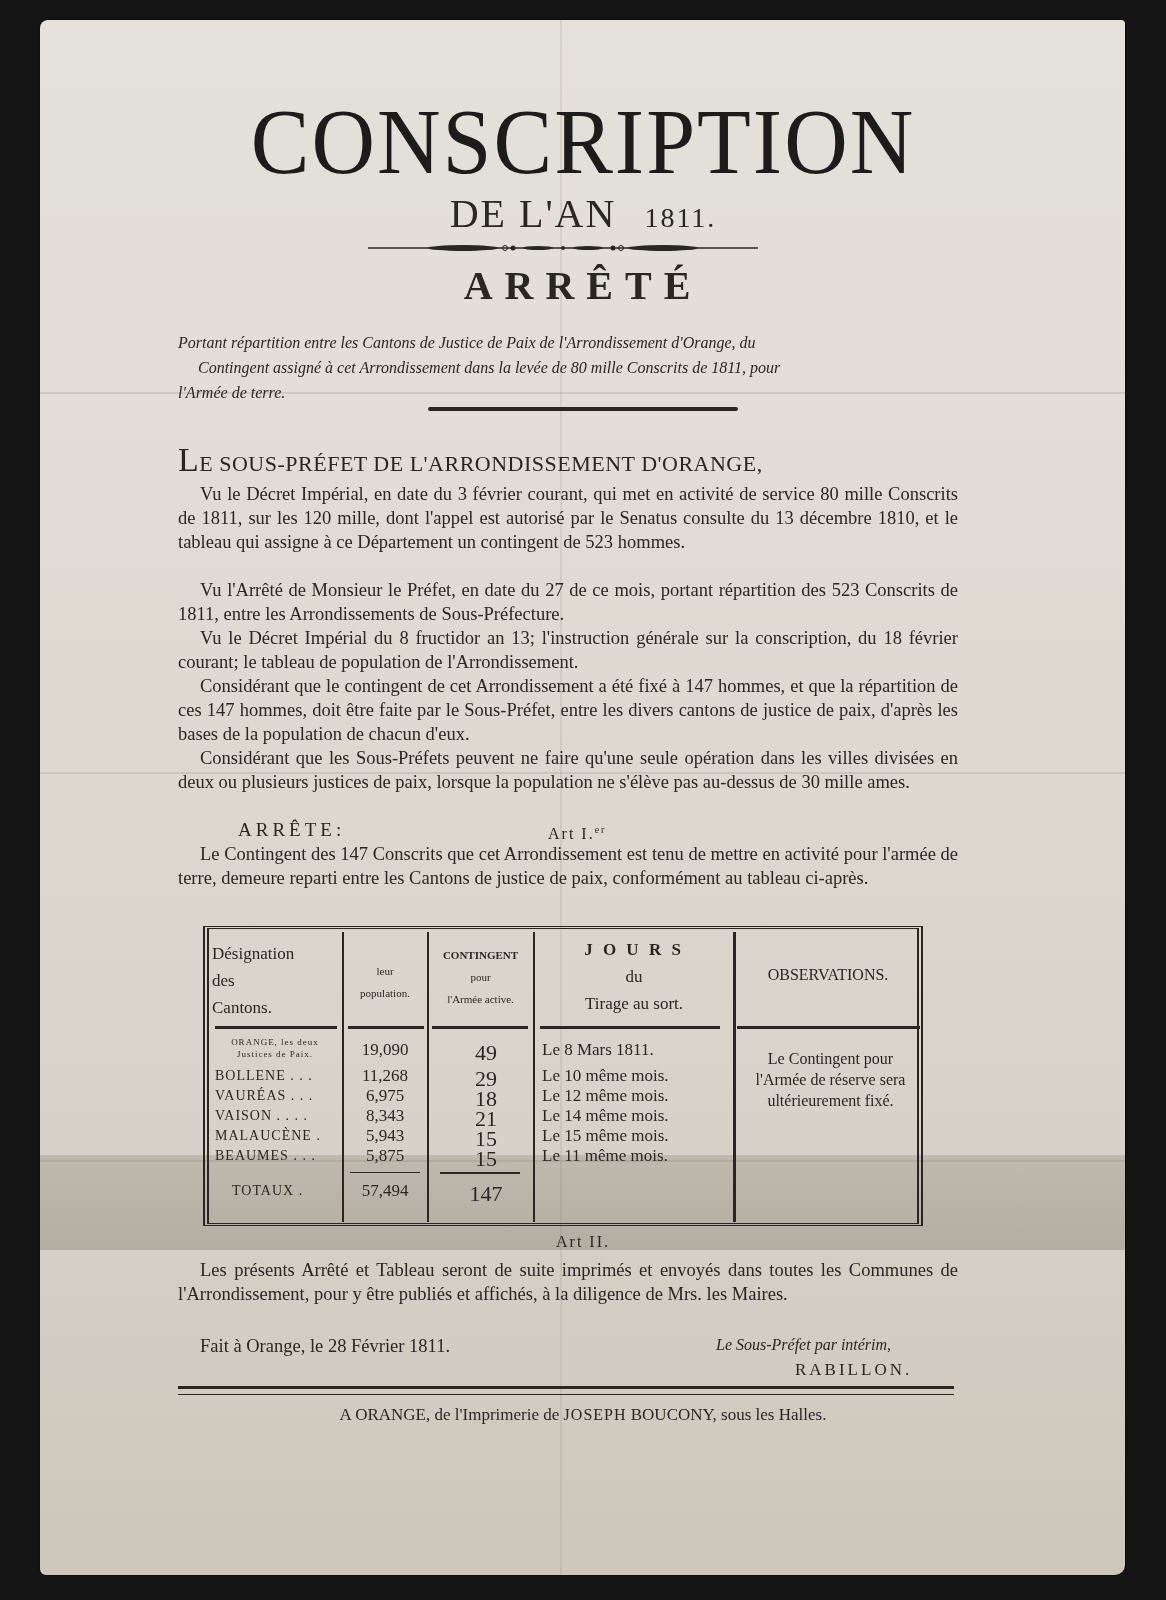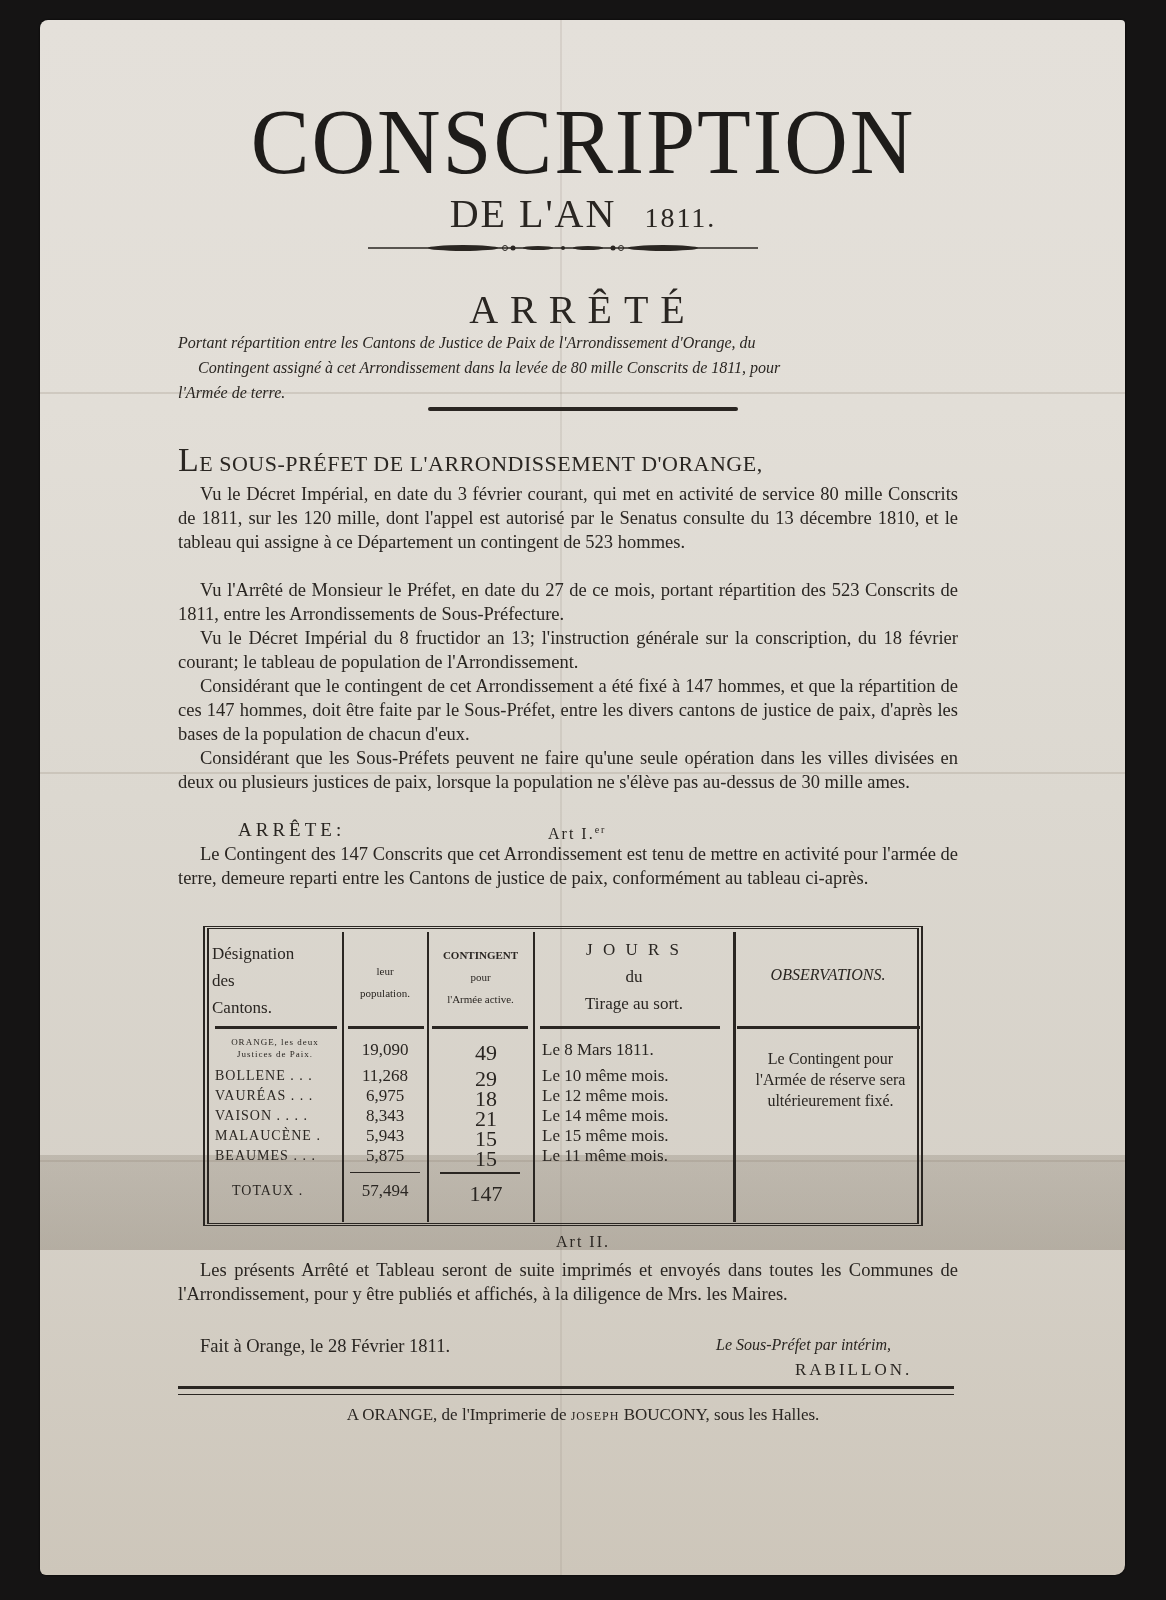--- a/index.html
+++ b/index.html
@@ -21,21 +21,21 @@
   }
   .abs { position:absolute; }
   .title {
     left:0; width:1166px; top:92px; text-align:center;
     font-family:"Liberation Serif", serif; font-size:88px; letter-spacing:2px; color:#1e1c1a;
     font-weight:normal; transform:scaleY(1.05);
   }
   .subtitle { left:0; width:1166px; top:190px; text-align:center; font-family:"Liberation Serif",serif; font-size:40px; letter-spacing:2px; }
   .subtitle .yr { font-size:28px; margin-left:28px; }
   .ornament { left:368px; top:243px; width:390px; height:10px; }
-  .arrete-h { left:0; width:1166px; top:286px; text-align:center; font-family:"Liberation Serif",serif; font-size:40px; letter-spacing:12px; font-weight:normal; }
+  .arrete-h { left:0; width:1166px; top:262px; text-align:center; font-family:"Liberation Serif",serif; font-size:40px; letter-spacing:12px; font-weight:bold; }
   .preamble {
     left:178px; width:780px; top:330px; font-family:"Liberation Serif",serif; font-style:italic;
     font-size:16px; line-height:25px; text-align:justify; text-indent:0;
   }
   .preamble .pl { display:block; }
   .rule1 { left:428px; top:407px; width:310px; height:4px; background:#2a2622; border-radius:2px; }
   .body { left:178px; width:780px; font-family:"Liberation Serif",serif; font-size:18.5px; line-height:24px; }
   .heading { top:448px; font-size:22px; letter-spacing:0.5px; }
   .heading .big { font-size:34px; }
   .para { text-align:justify; }
@@ -51,21 +51,21 @@
   .r-name { left:215px; width:125px; font-size:14px; letter-spacing:1px; }
   .r-pop { left:345px; width:80px; text-align:center; font-size:17px; }
   .r-cont { left:436px; width:100px; text-align:center; font-size:22px; }
   .r-date { left:542px; width:190px; font-size:17px; }
   .obs-text { left:748px; width:165px; text-align:center; font-size:16px; line-height:21px; top:1048px; }
   .art2 { top:1233px; left:0; width:1166px; text-align:center; font-size:16px; letter-spacing:2px; font-family:"Liberation Serif",serif; }
   .sig1 { left:716px; top:1336px; font-style:italic; font-size:16px; font-family:"Liberation Serif",serif; }
   .sig2 { left:795px; top:1360px; font-size:17px; letter-spacing:3px; font-family:"Liberation Serif",serif; }
   .rule2 { left:178px; top:1386px; width:776px; height:5px; border-top:3px solid #2a2622; border-bottom:1px solid #2a2622; }
   .imprint { left:0; width:1166px; top:1405px; text-align:center; font-size:17px; font-family:"Liberation Serif",serif; }
-  .sc { font-size:12px; letter-spacing:1px; }
+  .sc { font-size:16px; letter-spacing:1px; }
 </style>
 </head>
 <body>
 
 <div class="paper">
   <div class="fold-h" style="top:372px"></div>
   <div class="fold-h" style="top:752px"></div>
   <div class="fold-h" style="top:1140px"></div>
   <div class="fold-v" style="left:520px"></div>
   <div class="shade"></div>
@@ -129,25 +129,25 @@
 <div class="cell" style="left:343px;width:84px;top:960px;text-align:center;font-size:11px;line-height:22px">
   <div>leur</div>
   <div>population.</div>
 </div>
 <div class="cell" style="left:428px;width:105px;top:944px;text-align:center;font-size:11px;line-height:22px">
   <div style="font-weight:bold">CONTINGENT</div>
   <div>pour</div>
   <div>l'Armée active.</div>
 </div>
 <div class="cell" style="left:535px;width:198px;top:936px;text-align:center;font-size:17px;line-height:27px">
-  <div style="font-weight:normal;letter-spacing:3px">J O U R S</div>
+  <div style="font-weight:bold;letter-spacing:3px">J O U R S</div>
   <div>du</div>
   <div>Tirage au sort.</div>
 </div>
-<div class="cell" style="left:736px;width:184px;top:966px;text-align:center;font-size:16px;font-style:italic">OBSERVATIONS.</div>
+<div class="cell" style="left:736px;width:184px;top:966px;text-align:center;font-size:16px;">OBSERVATIONS.</div>
 
 <div class="cell r-name" style="top:1036px;font-size:9px;line-height:12px;text-align:center;width:120px">ORANGE, les deux Justices de Paix.</div>
 <div class="cell r-pop" style="top:1040px">19,090</div>
 <div class="cell r-cont" style="top:1040px">49</div>
 <div class="cell r-date" style="top:1040px">Le 8 Mars 1811.</div>
 
 <div class="cell r-name" style="top:1068px">BOLLENE . . .</div>
 <div class="cell r-pop" style="top:1066px">11,268</div>
 <div class="cell r-cont" style="top:1066px">29</div>
 <div class="cell r-date" style="top:1066px">Le 10 même mois.</div>

